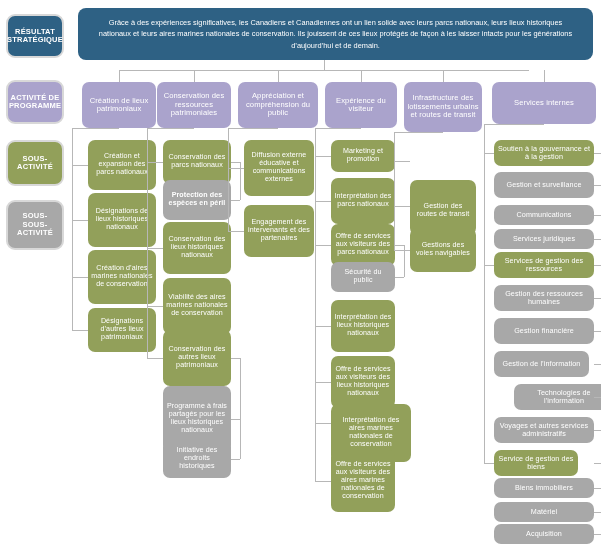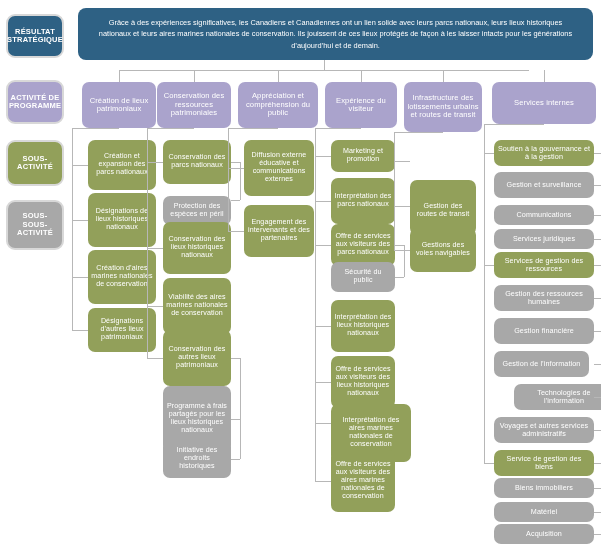--- a/index.html
+++ b/index.html
@@ -82,21 +82,21 @@
     <div class="node lvl-sub sub" style="left:88px;top:250px;width:68px;height:54px;">Création d’aires marines nationales de conservation</div>
     <div class="line hline" style="left:72px;top:277px;width:16px;"></div>
     <div class="node lvl-sub sub" style="left:88px;top:308px;width:68px;height:44px;">Désignations d’autres lieux patrimoniaux</div>
     <div class="line hline" style="left:72px;top:330px;width:16px;"></div>
     <div class="line vline" style="left:194px;top:70px;height:12px;"></div>
     <div class="node lvl-program prog" style="left:157px;top:82px;width:74px;height:46px;">Conservation des ressources patrimoniales</div>
     <div class="line vline" style="left:147px;top:128px;height:230px;"></div>
     <div class="line hline" style="left:147px;top:128px;width:47px;"></div>
     <div class="node lvl-sub sub" style="left:163px;top:140px;width:68px;height:44px;">Conservation des parcs nationaux</div>
     <div class="line hline" style="left:147px;top:162px;width:16px;"></div>
-    <div class="node lvl-subsub subsub" style="left:163px;top:196px;width:68px;height:29px;">Protection des espèces en péril</div>
+    <div class="node lvl-subsub subsub" style="left:163px;top:180px;width:68px;height:40px;font-weight:bold;">Protection des espèces en péril</div>
     <div class="node lvl-sub sub" style="left:163px;top:222px;width:68px;height:52px;">Conservation des lieux historiques nationaux</div>
     <div class="line hline" style="left:147px;top:248px;width:16px;"></div>
     <div class="node lvl-sub sub" style="left:163px;top:278px;width:68px;height:56px;">Viabilité des aires marines nationales de conservation</div>
     <div class="line hline" style="left:147px;top:306px;width:16px;"></div>
     <div class="node lvl-sub sub" style="left:163px;top:330px;width:68px;height:56px;">Conservation des autres lieux patrimoniaux</div>
     <div class="line hline" style="left:147px;top:358px;width:16px;"></div>
     <div class="node lvl-subsub subsub" style="left:163px;top:386px;width:68px;height:66px;">Programme à frais partagés pour les lieux historiques nationaux</div>
     <div class="node lvl-subsub subsub" style="left:163px;top:440px;width:68px;height:38px;">Initiative des endroits historiques</div>
     <div class="line vline" style="left:240px;top:162px;height:38px;"></div>
     <div class="line hline" style="left:231px;top:162px;width:9px;"></div>
@@ -154,21 +154,21 @@
     <div class="node lvl-subsub si-node" style="left:494px;top:205px;width:100px;height:20px;">Communications</div>
     <div class="node lvl-subsub si-node" style="left:494px;top:172px;width:100px;height:26px;">Gestion et surveillance</div>
     <div class="node lvl-subsub si-node" style="left:494px;top:229px;width:100px;height:20px;">Services juridiques</div>
     <div class="node lvl-sub si-node" style="left:494px;top:252px;width:100px;height:26px;">Services de gestion des ressources</div>
     <div class="line hline" style="left:484px;top:265px;width:10px;"></div>
     <div class="node lvl-subsub si-node" style="left:494px;top:285px;width:100px;height:26px;">Gestion des ressources humaines</div>
     <div class="node lvl-subsub si-node" style="left:494px;top:318px;width:100px;height:26px;">Gestion financière</div>
     <div class="node lvl-subsub si-node" style="left:494px;top:351px;width:95px;height:26px;">Gestion de l’information</div>
     <div class="node lvl-subsub si-node" style="left:514px;top:384px;width:100px;height:26px;">Technologies de l’information</div>
     <div class="node lvl-subsub si-node" style="left:494px;top:417px;width:100px;height:26px;">Voyages et autres services administratifs</div>
-    <div class="node lvl-sub si-node" style="left:494px;top:450px;width:100px;height:26px;">Service de gestion des biens</div>
+    <div class="node lvl-sub si-node" style="left:494px;top:450px;width:84px;height:26px;">Service de gestion des biens</div>
     <div class="line hline" style="left:484px;top:463px;width:10px;"></div>
     <div class="node lvl-subsub si-node" style="left:494px;top:478px;width:100px;height:20px;">Biens immobiliers</div>
     <div class="node lvl-subsub si-node" style="left:494px;top:502px;width:100px;height:20px;">Matériel</div>
     <div class="node lvl-subsub si-node" style="left:494px;top:524px;width:100px;height:20px;">Acquisition</div>
     <div class="line hline" style="left:594px;top:153px;width:9px;"></div>
     <div class="line hline" style="left:594px;top:185px;width:9px;"></div>
     <div class="line hline" style="left:594px;top:215px;width:9px;"></div>
     <div class="line hline" style="left:594px;top:239px;width:9px;"></div>
     <div class="line hline" style="left:594px;top:265px;width:9px;"></div>
     <div class="line hline" style="left:594px;top:298px;width:9px;"></div>

